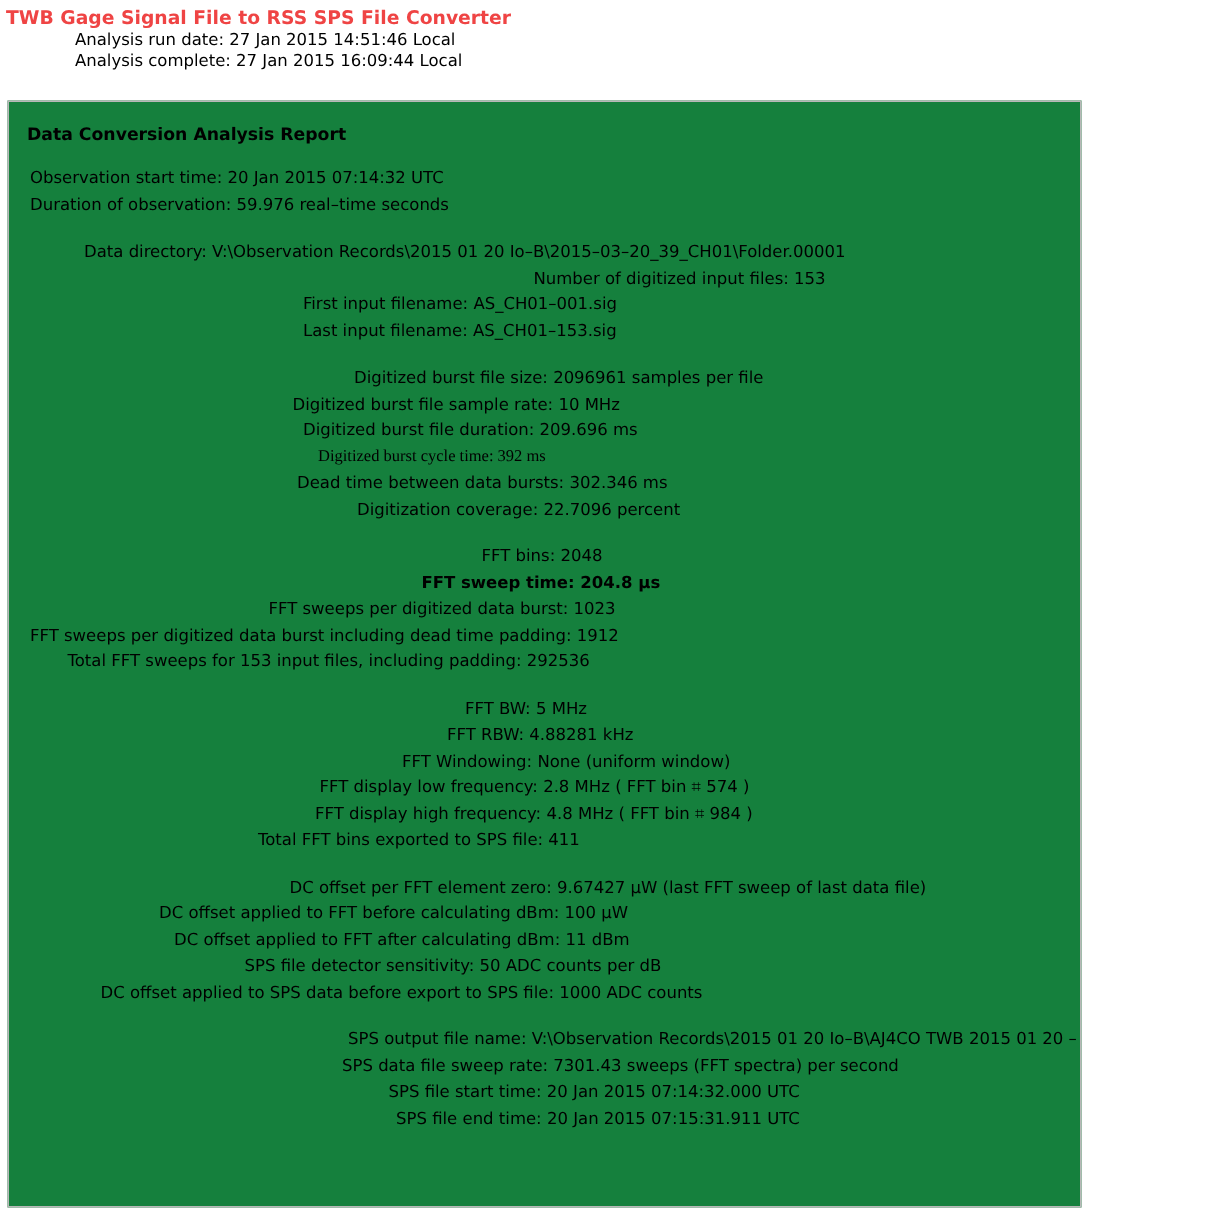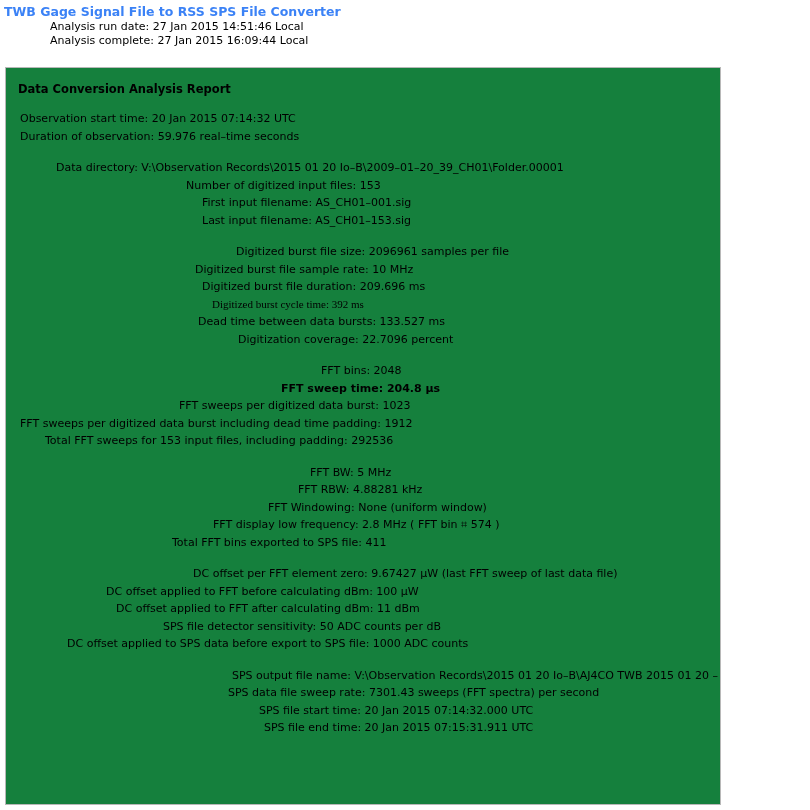--- a/index.html
+++ b/index.html
@@ -15,21 +15,21 @@
     font-size: 11px;
     color: #000000;
   }
   .page {
     width: 810px;
     height: 810px;
     position: relative;
     box-sizing: border-box;
   }
   .app-title {
-    color: #3b82f6;
+    color: #ef4444;
     font-weight: bold;
     font-size: 12.5px;
     padding: 4px 0 0 4px;
     letter-spacing: 0px;
   }
   .meta-line {
     font-size: 11px;
     padding: 1px 0 0 4px;
     color: #000;
     margin-left: 46px;
@@ -79,48 +79,49 @@
 
   <div class="report-panel">
     <div class="report-title">Data Conversion Analysis Report</div>
 
     <div class="block grp-obs">
       <div class="line ln">Observation start time: 20 Jan 2015 07:14:32 UTC</div>
       <div class="line ln">Duration of observation: 59.976 real–time seconds</div>
     </div>
 
     <div class="block grp-dir">
-      <div class="line ln">Data directory: V:\Observation Records\2015 01 20 Io–B\2009–01–20_39_CH01\Folder.00001</div>
-      <div class="line ln" style="padding-left:130px;">Number of digitized input files: 153</div>
+      <div class="line ln">Data directory: V:\Observation Records\2015 01 20 Io–B\2015–03–20_39_CH01\Folder.00001</div>
+      <div class="line ln" style="padding-left:130px;text-align:center;">Number of digitized input files: 153</div>
       <div class="line ln" style="padding-left:146px;">First input filename: AS_CH01–001.sig</div>
       <div class="line ln" style="padding-left:146px;">Last input filename: AS_CH01–153.sig</div>
     </div>
 
     <div class="block grp-burst">
       <div class="line ln" style="padding-left:180px;">Digitized burst file size: 2096961 samples per file</div>
       <div class="line ln" style="padding-left:139px;">Digitized burst file sample rate: 10 MHz</div>
       <div class="line ln" style="padding-left:146px;">Digitized burst file duration: 209.696 ms</div>
       <div class="line ln" style="padding-left:156px;font-family:Liberation Serif, serif;">Digitized burst cycle time: 392 ms</div>
-      <div class="line ln" style="padding-left:142px;">Dead time between data bursts: 133.527 ms</div>
+      <div class="line ln" style="padding-left:142px;">Dead time between data bursts: 302.346 ms</div>
       <div class="line ln" style="padding-left:182px;">Digitization coverage: 22.7096 percent</div>
     </div>
 
     <div class="block grp-fft">
       <div class="line ln" style="padding-left:301px;">FFT bins: 2048</div>
       <div class="line ln" style="padding-left:261px;font-weight:bold;">FFT sweep time: 204.8 µs</div>
       <div class="line ln" style="padding-left:159px;">FFT sweeps per digitized data burst: 1023</div>
       <div class="line ln" style="padding-left:0px;">FFT sweeps per digitized data burst including dead time padding: 1912</div>
       <div class="line ln" style="padding-left:25px;">Total FFT sweeps for 153 input files, including padding: 292536</div>
     </div>
 
     <div class="block grp-bw">
       <div class="line ln" style="padding-left:290px;">FFT BW: 5 MHz</div>
       <div class="line ln" style="padding-left:278px;">FFT RBW: 4.88281 kHz</div>
       <div class="line ln" style="padding-left:248px;">FFT Windowing: None (uniform window)</div>
       <div class="line ln" style="padding-left:193px;">FFT display low frequency: 2.8 MHz ( FFT bin ⌗ 574 )</div>
+      <div class="line ln" style="padding-left:190px;">FFT display high frequency: 4.8 MHz ( FFT bin ⌗ 984 )</div>
       <div class="line ln" style="padding-left:152px;">Total FFT bins exported to SPS file: 411</div>
     </div>
 
     <div class="block grp-dc">
       <div class="line ln" style="padding-left:173px;">DC offset per FFT element zero: 9.67427 µW (last FFT sweep of last data file)</div>
       <div class="line ln" style="padding-left:86px;">DC offset applied to FFT before calculating dBm: 100 µW</div>
       <div class="line ln" style="padding-left:96px;">DC offset applied to FFT after calculating dBm: 11 dBm</div>
       <div class="line ln" style="padding-left:143px;">SPS file detector sensitivity: 50 ADC counts per dB</div>
       <div class="line ln" style="padding-left:47px;">DC offset applied to SPS data before export to SPS file: 1000 ADC counts</div>
     </div>

